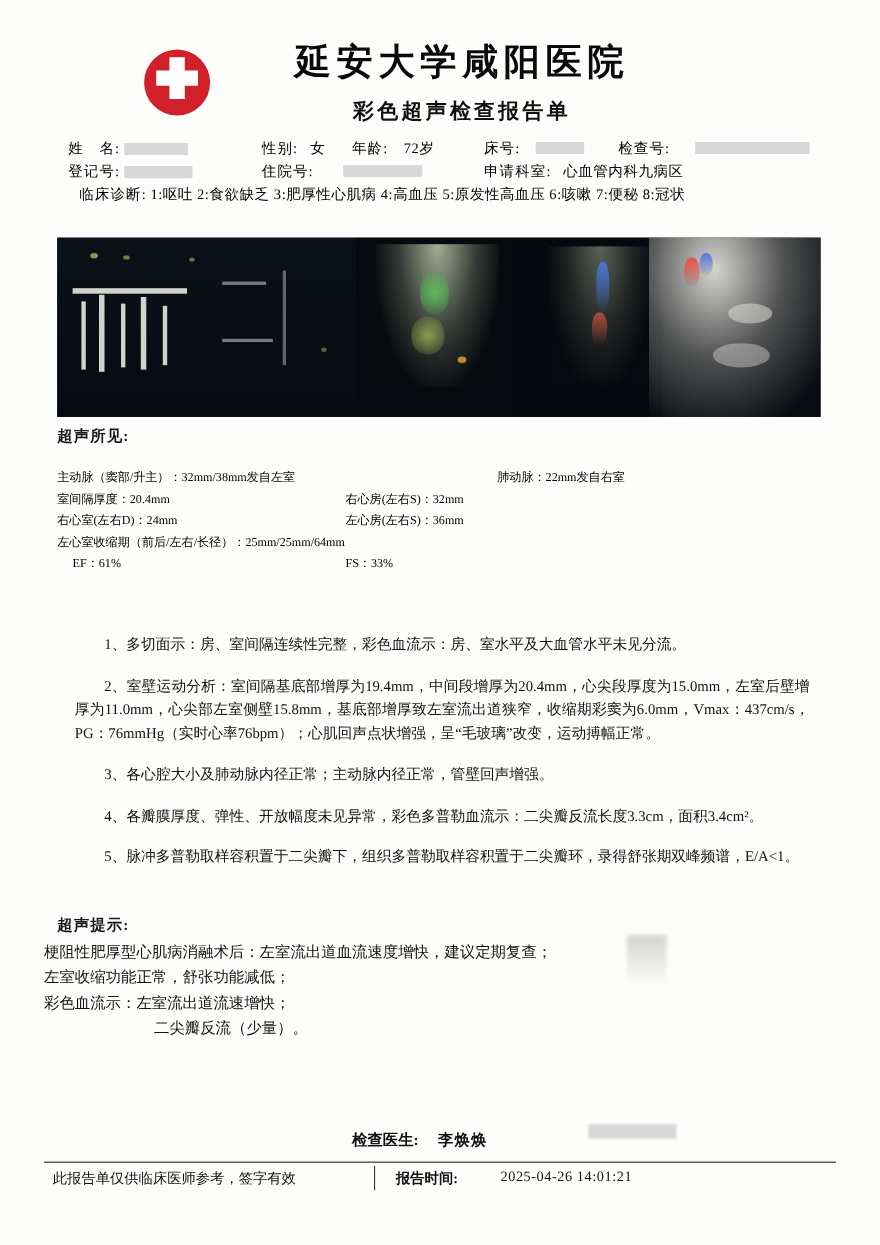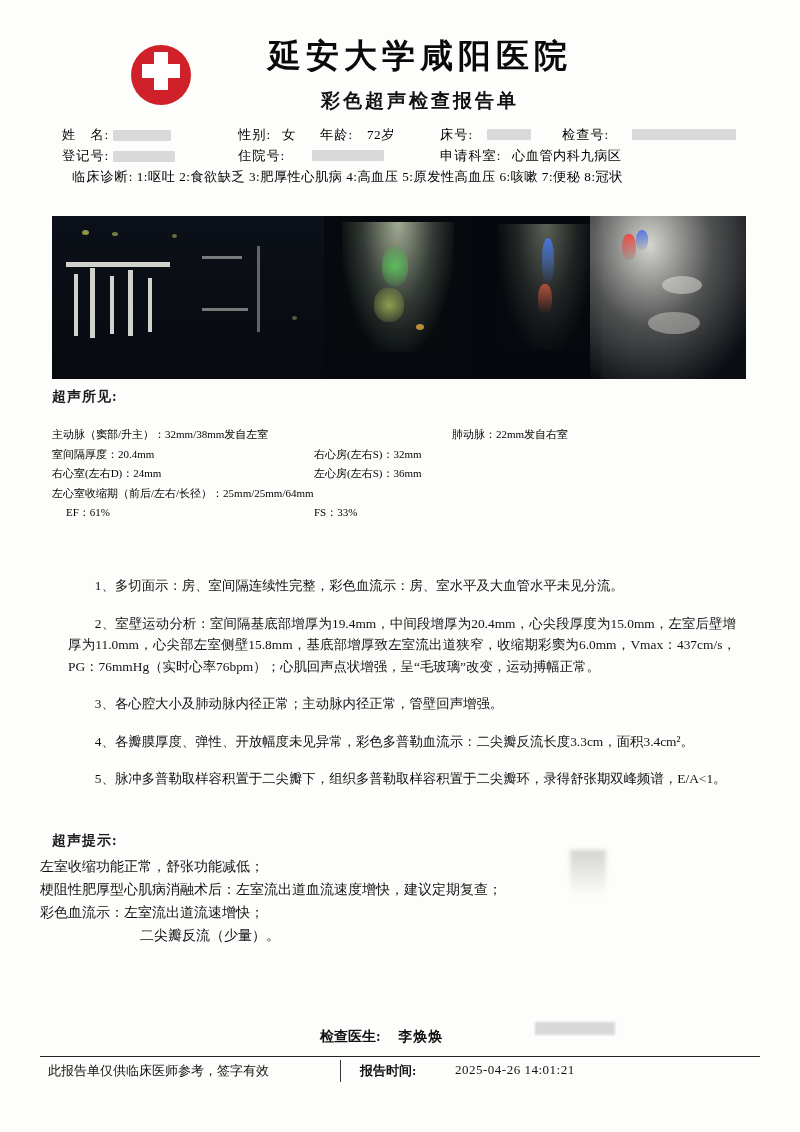--- a/index.html
+++ b/index.html
@@ -354,22 +354,22 @@
   <div class="paras">
     <p>1、多切面示：房、室间隔连续性完整，彩色血流示：房、室水平及大血管水平未见分流。</p>
     <p>2、室壁运动分析：室间隔基底部增厚为19.4mm，中间段增厚为20.4mm，心尖段厚度为15.0mm，左室后壁增厚为11.0mm，心尖部左室侧壁15.8mm，基底部增厚致左室流出道狭窄，收缩期彩窦为6.0mm，Vmax：437cm/s，PG：76mmHg（实时心率76bpm）；心肌回声点状增强，呈“毛玻璃”改变，运动搏幅正常。</p>
     <p>3、各心腔大小及肺动脉内径正常；主动脉内径正常，管壁回声增强。</p>
     <p>4、各瓣膜厚度、弹性、开放幅度未见异常，彩色多普勒血流示：二尖瓣反流长度3.3cm，面积3.4cm²。</p>
     <p>5、脉冲多普勒取样容积置于二尖瓣下，组织多普勒取样容积置于二尖瓣环，录得舒张期双峰频谱，E/A&lt;1。</p>
   </div>
 
   <div class="sec-title imp-head">超声提示:</div>
   <div class="impression">
+    <div class="line">梗阻性肥厚型心肌病消融术后：左室流出道血流速度增快，建议定期复查；</div>
     <div class="line">左室收缩功能正常，舒张功能减低；</div>
-    <div class="line">梗阻性肥厚型心肌病消融术后：左室流出道血流速度增快，建议定期复查；</div>
     <div class="line">彩色血流示：左室流出道流速增快；</div>
     <div class="line imp-indent">二尖瓣反流（少量）。</div>
   </div>
   <div class="smudge"></div>
 
   <div class="doctor-line">
     <span style="font-weight:bold;">检查医生:</span>
     <span class="doctor-name">李焕焕</span>
   </div>
   <div class="sig-redact"></div>

